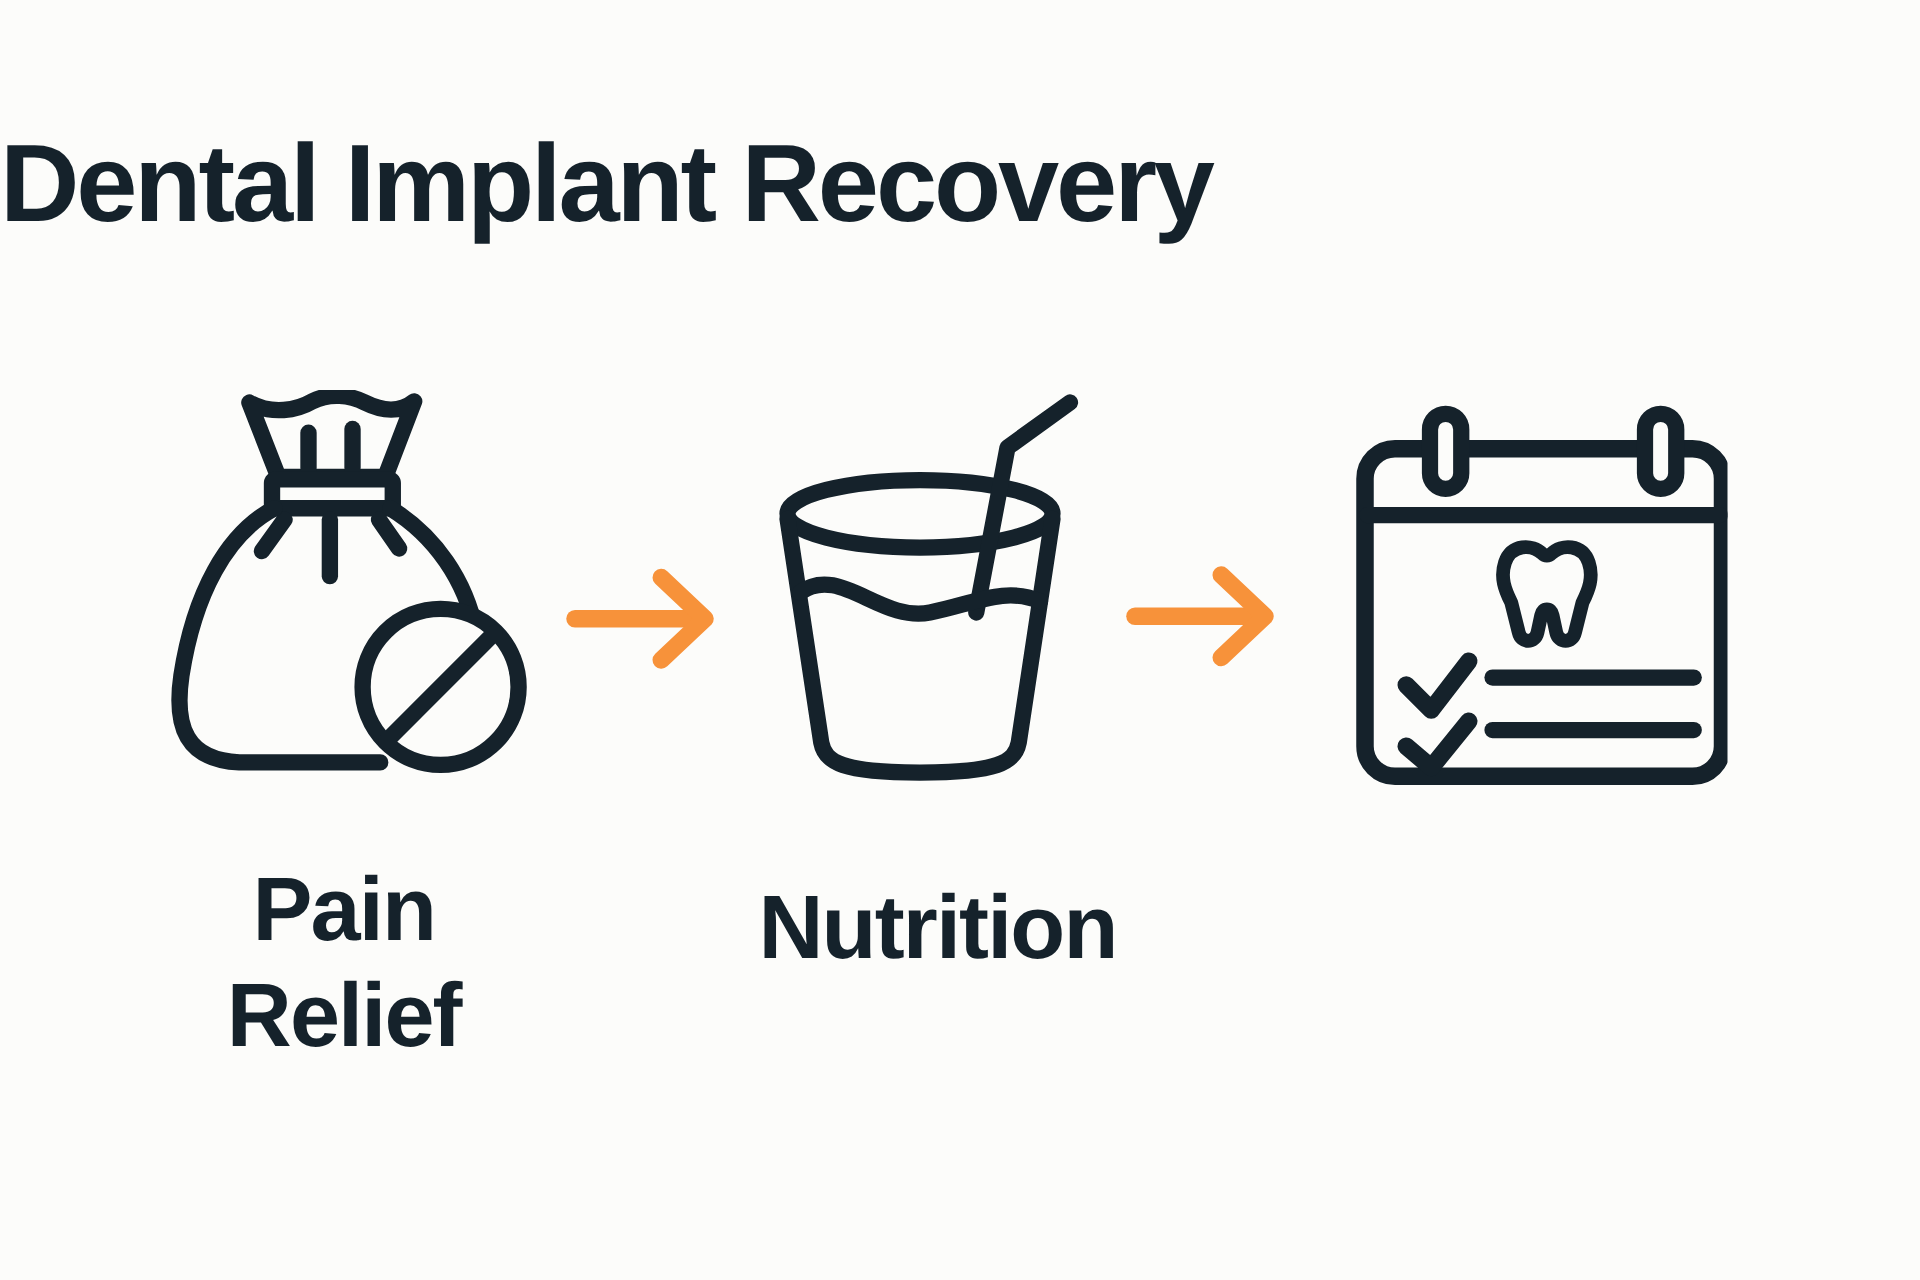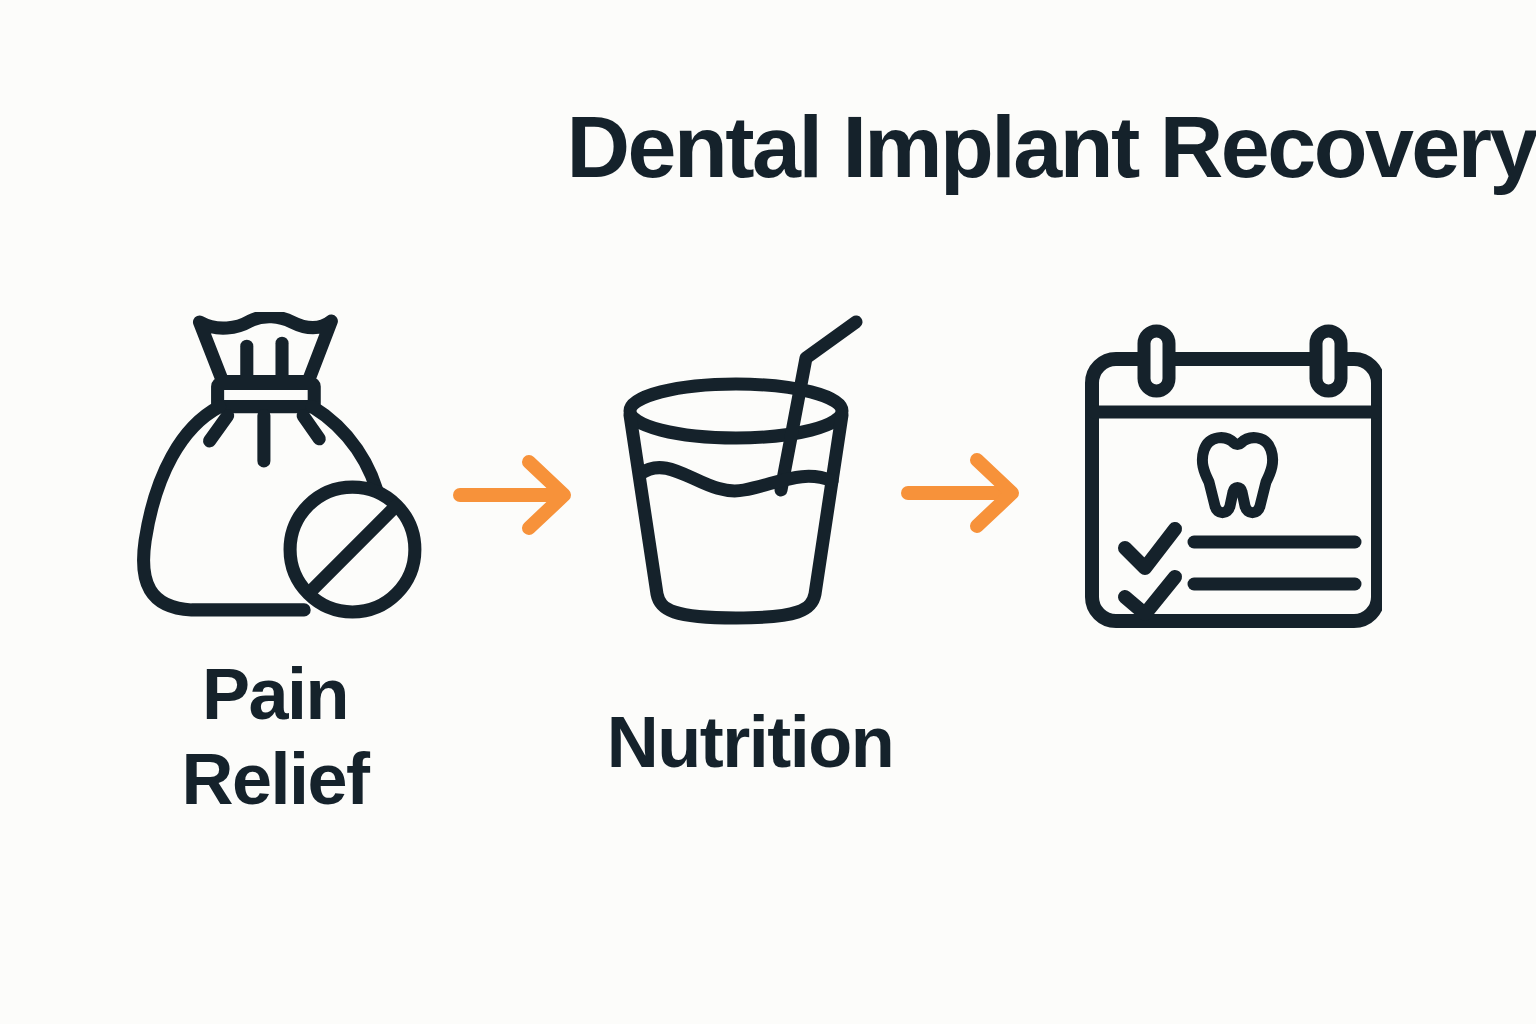--- a/index.html
+++ b/index.html
@@ -13,21 +13,21 @@
     position:relative;
     width:1536px;height:1024px;
     background:var(--bg);
     overflow:hidden;
     font-family:"Liberation Sans", sans-serif;
     color:var(--ink);
   }
   .title{
     position:absolute;
     left:0;top:96px;width:1536px;
-    text-align:right;
+    text-align:left;
     font-size:88px;
     font-weight:700;
     letter-spacing:-2.5px;
     color:var(--ink);
   }
   .icon{position:absolute;}
   .icon svg{display:block;width:100%;height:100%;}
   .stroke{fill:none;stroke:var(--ink);stroke-linecap:round;stroke-linejoin:round;}
   .fillbg{fill:var(--bg);}
   .arrow{position:absolute;}
@@ -35,21 +35,21 @@
   .arrow .stroke{stroke:var(--accent);}
   .step-label{
     position:absolute;
     text-align:center;
     font-size:72px;
     font-weight:700;
     letter-spacing:-1.5px;
     line-height:1.18;
     color:var(--ink);
   }
-  .label-pain{left:110px;top:652px;width:330px;text-align:center;}
+  .label-pain{left:110px;top:686px;width:330px;text-align:center;}
   .label-nutrition{left:555px;top:700px;width:390px;}
   .label-monitoring{left:1005px;top:700px;width:460px;}
 </style>
 </head>
 <body>
 
 <div class="canvas">
 
   <h1 class="title">Dental Implant Recovery</h1>
 

